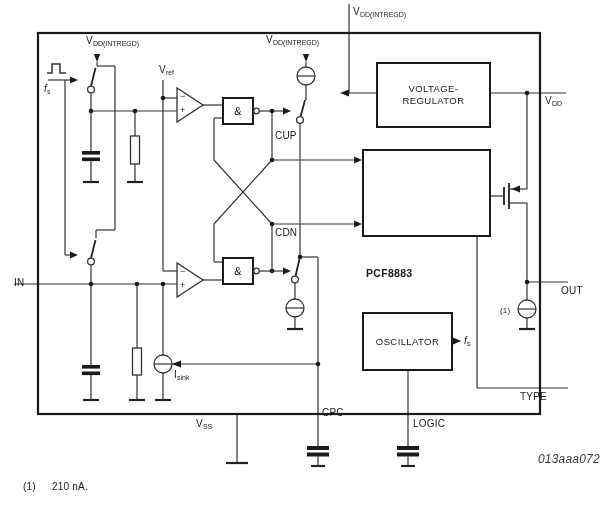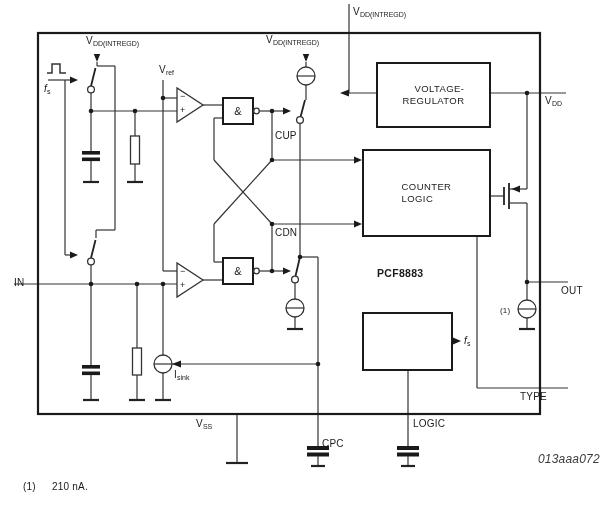--- a/index.html
+++ b/index.html
@@ -262,44 +262,41 @@
 
 <div class="lbl" style="left:353px;top:6px"><span>V</span><span class="sub">DD(INTREGD)</span></div>
 <div class="lbl" style="left:86px;top:35px"><span>V</span><span class="sub">DD(INTREGD)</span></div>
 <div class="lbl" style="left:266px;top:34px"><span>V</span><span class="sub">DD(INTREGD)</span></div>
 <div class="lbl" style="left:159px;top:64px"><span>V</span><span class="sub">ref</span></div>
 <div class="lbl" style="left:44px;top:83px"><span class="it">f</span><span class="sub">s</span></div>
 <div class="lbl" style="left:14px;top:277px">IN</div>
 <div class="lbl" style="left:275px;top:130px">CUP</div>
 <div class="lbl" style="left:275px;top:227px">CDN</div>
 <div class="lbl" style="left:174px;top:369px"><span>I</span><span class="sub">sink</span></div>
-<div class="lbl bold" style="left:377px;top:267px">PCF8883</div>
+<div class="lbl bold" style="left:366px;top:267px">PCF8883</div>
 <div class="lbl" style="left:545px;top:95px"><span>V</span><span class="sub">DD</span></div>
 <div class="lbl" style="left:561px;top:285px">OUT</div>
 <div class="lbl" style="left:520px;top:391px">TYPE</div>
 <div class="lbl" style="left:196px;top:418px"><span>V</span><span class="sub">SS</span></div>
-<div class="lbl" style="left:322px;top:438px">CPC</div>
+<div class="lbl" style="left:322px;top:407px">CPC</div>
 <div class="lbl" style="left:413px;top:418px">LOGIC</div>
 <div class="lbl" style="left:464px;top:335px"><span class="it">f</span><span class="sub">s</span></div>
 <div class="lbl small" style="left:500px;top:305px">(1)</div>
 <div class="lbl code" style="left:538px;top:453px;width:40px">013aaa072</div>
 <div class="lbl" style="left:23px;top:481px">(1)</div>
 <div class="lbl" style="left:52px;top:481px">210 nA.</div>
 
 <div class="blockbox" style="left:377px;top:63px;width:113px;height:64px">
-  <div style="text-align:right">
+  <div style="text-align:center">
     <div>VOLTAGE-</div>
     <div>REGULATOR</div>
   </div>
 </div>
-<div class="blockbox" style="left:363px;top:150px;width:127px;height:86px">
-  <div style="text-align:left">
-    <div>COUNTER</div>
-    <div>LOGIC</div>
-  </div>
+<div class="blockbox" style="left:363px;top:313px;width:89px;height:57px">
+  <div>OSCILLATOR</div>
 </div>
 
 <div class="andbox" style="left:223px;top:98px;width:30px;height:26px">&amp;</div>
 <div class="andbox" style="left:223px;top:258px;width:30px;height:26px">&amp;</div>
 <div class="lbl sign" style="left:180px;top:92px">−</div>
 <div class="lbl sign" style="left:180px;top:106px">+</div>
 <div class="lbl sign" style="left:180px;top:267px">−</div>
 <div class="lbl sign" style="left:180px;top:281px">+</div>
 
 </div>

